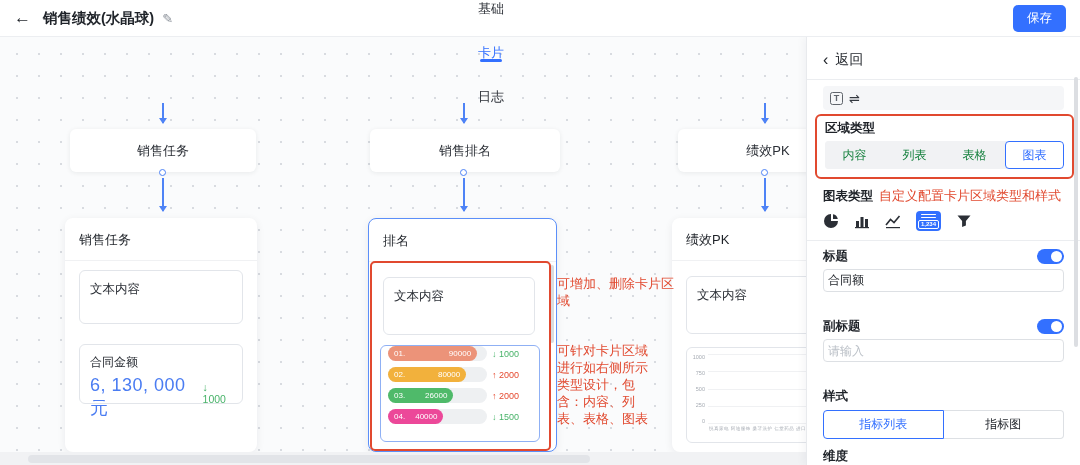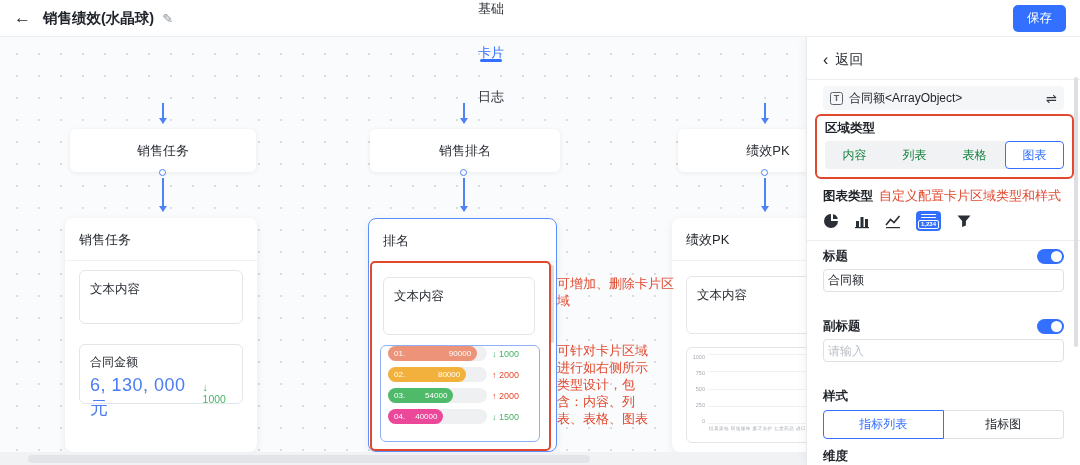--- a/index.html
+++ b/index.html
@@ -184,21 +184,21 @@
               <span>02.</span>
               <span>80000</span>
             </div>
           </div>
           <div class="rank-delta delta-up">↑ 2000</div>
         </div>
         <div class="rank-row">
           <div class="rank-track">
             <div class="rank-bar" style="width: 66%; background: rgb(79, 186, 106);">
               <span>03.</span>
-              <span>54000</span>
+              <span>26000</span>
             </div>
           </div>
           <div class="rank-delta delta-up">↑ 2000</div>
         </div>
         <div class="rank-row">
           <div class="rank-track">
             <div class="rank-bar" style="width: 56%; background: #ec4899;">
               <span>04.</span>
               <span>40000</span>
             </div>
@@ -255,21 +255,20 @@
 
   <div class="panel">
     <div class="panel-back">
       <span class="chev">‹</span>
       <span>返回</span>
     </div>
     <div class="panel-divider"></div>
 
     <div class="field-row">
       <span class="t-icon">T</span>
-      <span class="field-name">合同额&lt;ArrayObject&gt;</span>
       <span class="swap-icon">⇌</span>
     </div>
 
     <div class="annot-box">
       <span class="panel-label">区域类型</span>
       <div class="segmented">
         <div class="seg-cell">内容</div>
         <div class="seg-cell">列表</div>
         <div class="seg-cell">表格</div>
         <div class="seg-cell selected">图表</div>

